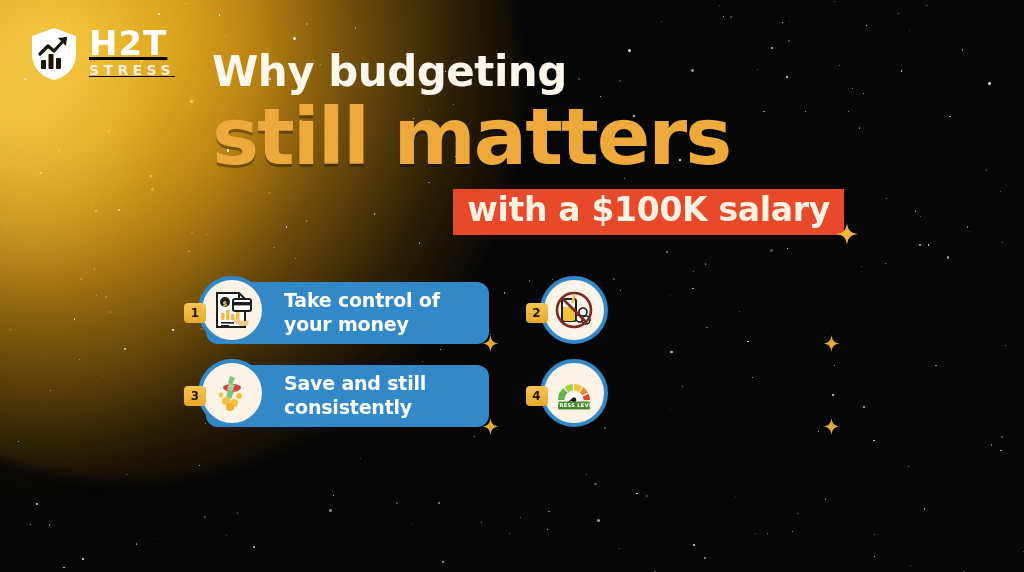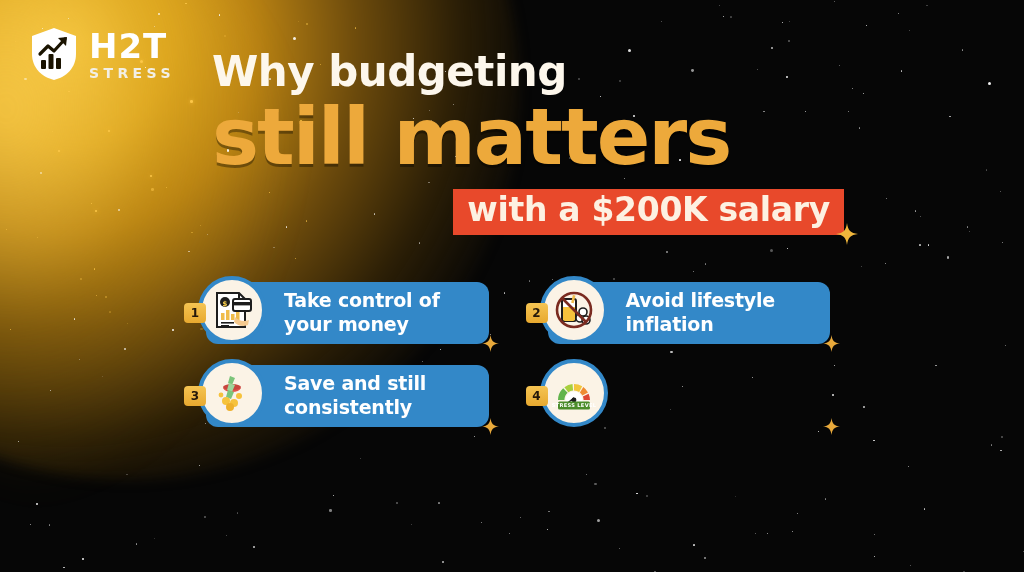--- a/index.html
+++ b/index.html
@@ -48,21 +48,21 @@
     font-family:"DejaVu Sans", sans-serif;
     font-weight:700;
     font-size:62px;
     letter-spacing:6px;
     color:rgba(255,255,255,0.075);
     white-space:nowrap;
     pointer-events:none;
   }
 
   
-  .logo { position:absolute; left:28px; top:26px; display:flex; align-items:center; gap:9px; }
+  .logo { position:absolute; left:28px; top:26px; display:flex; gap:9px;text-decoration:underline; }
   .logo-mark { width:52px; height:56px; display:block; }
   .logo-text { line-height:1; }
   .logo-title {
     font-family:"DejaVu Sans", sans-serif;
     font-weight:700; font-size:34px; color:#fff; letter-spacing:1px;
   }
   .logo-sub {
     font-family:"DejaVu Sans", sans-serif;
     font-weight:600; font-size:14px; color:#f2efe6;
     letter-spacing:4.4px; margin-top:3px;
@@ -430,21 +430,21 @@
     <span class="logo-text">
       <div class="logo-title">H2T</div>
       <div class="logo-sub">STRESS</div>
     </span>
   </div>
 
   <div class="headline">
     <div class="h-line1">Why budgeting</div>
     <div class="h-line2">still matters</div>
     <div class="h-line3-wrap">
-      <span class="h-line3">with a $200K salary</span>
+      <span class="h-line3">with a $100K salary</span>
       <span class="spark-hl">
         <svg width="22" height="22" viewBox="0 0 22 22">
           <path d="M11 0 C12 7.5 14.5 10 22 11 C14.5 12 12 14.5 11 22 C10 14.5 7.5 12 0 11 C7.5 10 10 7.5 11 0 Z" fill="#f0b63c"></path>
         </svg>
       </span>
     </div>
   </div>
 
   <div class="cards">
 
@@ -471,23 +471,20 @@
         </svg>
       </div>
       <span class="spark-card">
         <svg width="17" height="17" viewBox="0 0 22 22">
           <path d="M11 0 C12 7.5 14.5 10 22 11 C14.5 12 12 14.5 11 22 C10 14.5 7.5 12 0 11 C7.5 10 10 7.5 11 0 Z" fill="#e8a93b"></path>
         </svg>
       </span>
     </div>
 
     <div class="card">
-      <div class="card-body">
-        <div class="card-label">Avoid lifestyle inflation</div>
-      </div>
       <div class="badge">2</div>
       <div class="icon-circle">
         <svg width="46" height="46" viewBox="0 0 46 46">
           <rect x="11" y="12" width="14" height="22" rx="2" fill="#ffffff" stroke="#1d1d1d" stroke-width="2"></rect>
           <path d="M12 20 h12 v12 a2 2 0 0 1 -2 2 h-8 a2 2 0 0 1 -2 -2 Z" fill="#f6c23c"></path>
           <rect x="21" y="8" width="2.6" height="8" fill="#f0bc4a" transform="rotate(12 22 12)"></rect>
           <circle cx="29" cy="31" r="4" fill="#ffffff" stroke="#1d1d1d" stroke-width="1.6"></circle>
           <circle cx="35" cy="33" r="4" fill="#ffffff" stroke="#1d1d1d" stroke-width="1.6"></circle>
           <circle cx="32" cy="25" r="4" fill="#ffffff" stroke="#1d1d1d" stroke-width="1.6"></circle>
           <circle cx="23" cy="23" r="17" fill="none" stroke="#7a2b20" stroke-width="2.6"></circle>

